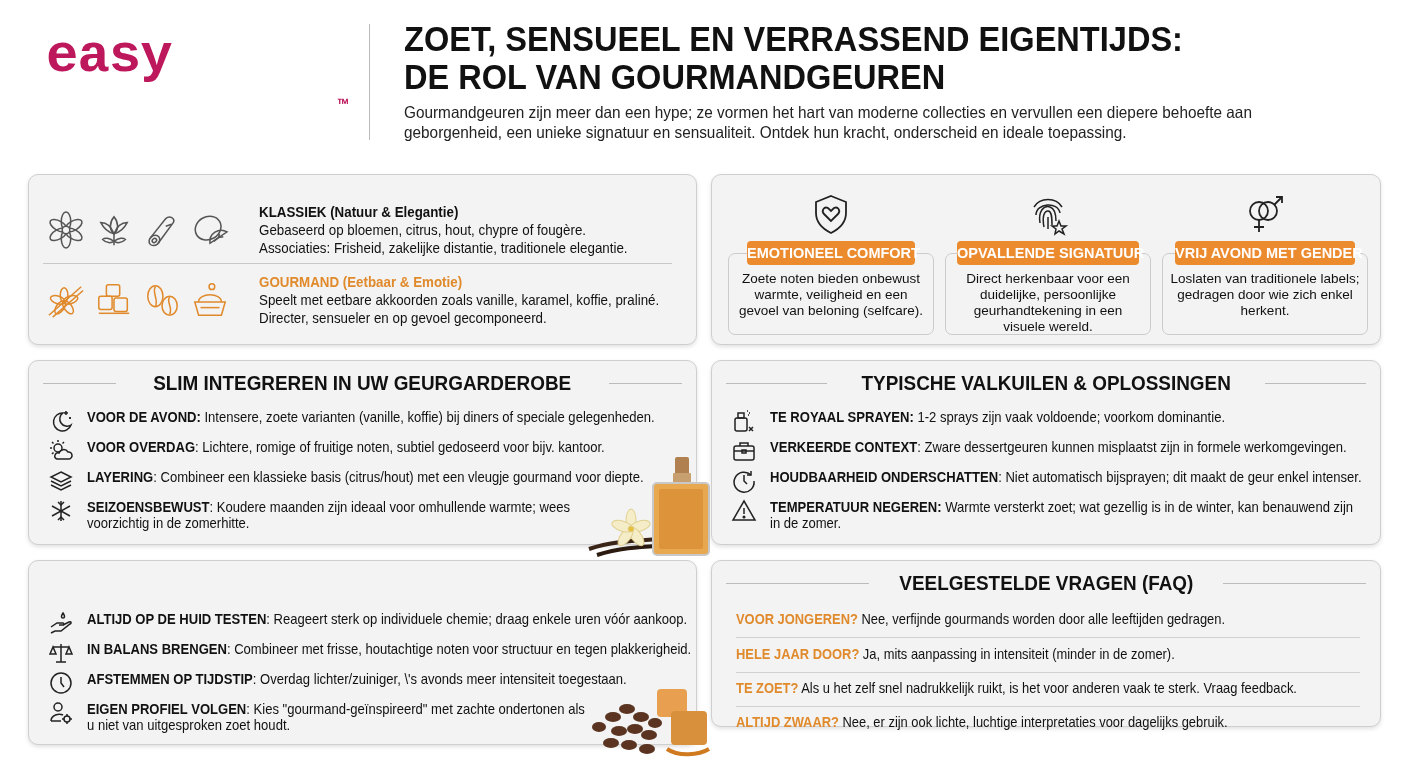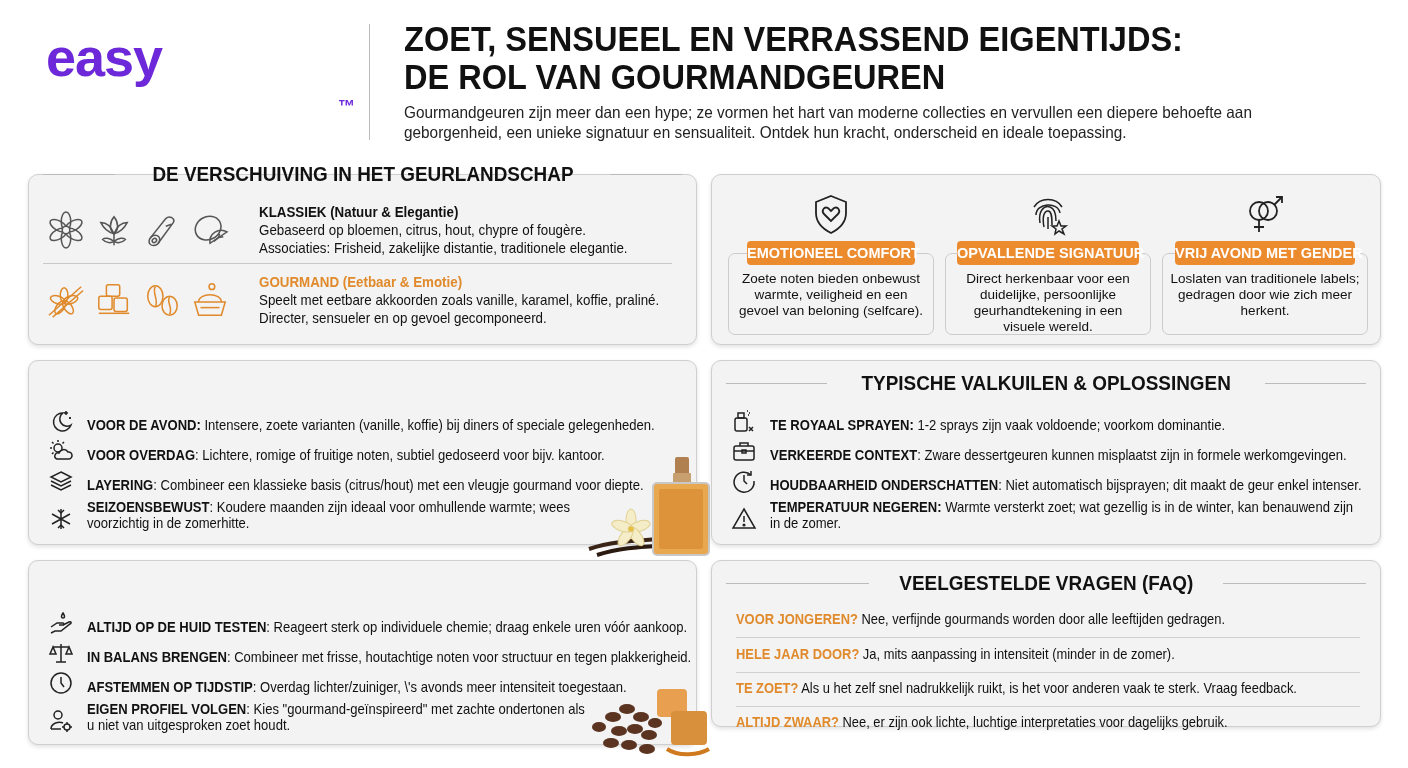--- a/index.html
+++ b/index.html
@@ -1,18 +1,18 @@
 <!DOCTYPE html>
 <html><head>
 <meta charset="utf-8">
 <style>
 *{box-sizing:border-box;margin:0;padding:0}
 html,body{width:1408px;height:768px;background:#fff;overflow:hidden}
 body{font-family:"Liberation Sans",sans-serif;color:#111;position:relative}
-.logo{position:absolute;left:46px;top:34px;width:300px;font-family:Liberation Sans, sans-serif;font-weight:bold;font-size:54px;line-height:46px;letter-spacing:-1px;color:#6d28d9}
+.logo{position:absolute;left:46px;top:34px;width:300px;font-family:Liberation Mono, monospace;font-weight:bold;font-size:54px;line-height:46px;letter-spacing:-1px;color:#be185d}
 .logo .tm{font-size:17px;position:absolute;left:292px;top:50px;letter-spacing:0}
 .vsep{position:absolute;left:369px;top:24px;width:1px;height:116px;background:#bbb}
 .title{position:absolute;left:404px;top:20px;font-weight:bold;font-size:35px;line-height:38px;color:#111;transform:scaleX(0.93);transform-origin:left top;white-space:nowrap}
 .intro{position:absolute;left:404px;top:102px;width:1000px;font-size:16.5px;line-height:20px;color:#222;transform:scaleX(0.93);transform-origin:left top}
 .panel{position:absolute;background:#f3f3f3;border:1.5px solid #cfcfcf;border-radius:10px;box-shadow:0 2px 4px rgba(0,0,0,0.12)}
 .ptitle{position:absolute;left:0;right:0;top:-13px;display:flex;align-items:center;justify-content:center}
 .ptitle .ln{flex:1;height:1px;background:#bbb;margin:0 14px}
 .ptitle .txt{font-weight:bold;font-size:21px;color:#111;white-space:nowrap;background:transparent;transform:scaleX(0.9)}
 .ptitle .txt .thin{font-weight:normal}
 
@@ -22,21 +22,21 @@
 .p1-text .h{font-weight:bold}
 .orange{color:#e08a2c}
 .divider{position:absolute;left:14px;right:24px;height:1px;background:#c8c8c8}
 
 .driver{position:absolute;width:206px;text-align:center}
 .driver .ic{height:44px;display:flex;justify-content:center}
 .driver .badge{position:relative;z-index:2;margin:4px auto 0;width:168px;height:24px;background:#ec8a2e;color:#fff;font-weight:bold;font-size:14.5px;line-height:24px;border-radius:4px;white-space:nowrap}
 .driver .box{margin-top:-12px;border:1.5px solid #ccc;border-radius:7px;height:82px;padding:17px 6px 0;font-size:13.5px;line-height:16px;color:#111;background:#f3f3f3}
 
 .list{position:absolute;left:16px;right:10px}
-.li{position:absolute;left:0;right:12px;display:flex;align-items:flex-end}
+.li{position:absolute;left:0;right:12px;display:flex;align-items:flex-start}
 .li .ic{width:32px;flex:none;display:flex;justify-content:center}
 .li .ic svg{width:24px;height:24px}
 .li .t{font-size:14.5px;line-height:16px;margin-left:10px;transform:scaleX(0.9);transform-origin:left top;white-space:nowrap}
 .li .t b{font-weight:bold}
 .faq{position:absolute;left:24px;right:20px}
 .faq .row{position:absolute;left:0;right:0;font-size:15px;line-height:18px;transform-origin:left top;white-space:nowrap}
 .faq .row .q{color:#e08a2c;font-weight:bold}
 .faq .sep{position:absolute;left:0;right:0;height:1px;background:#d0d0d0}
 svg{overflow:visible}
 </style>
@@ -48,25 +48,20 @@
   <span class="tm">™</span>
 </div>
 <div class="vsep"></div>
 <div class="title">
   <div>ZOET, SENSUEEL EN VERRASSEND EIGENTIJDS:</div>
   <div>DE ROL VAN GOURMANDGEUREN</div>
 </div>
 <div class="intro">Gourmandgeuren zijn meer dan een hype; ze vormen het hart van moderne collecties en vervullen een diepere behoefte aan geborgenheid, een unieke signatuur en sensualiteit. Ontdek hun kracht, onderscheid en ideale toepassing.</div>
 
 <div class="panel" style="left:28px;top:174px;width:669px;height:171px">
-  <div class="ptitle">
-    <span class="ln"></span>
-    <span class="txt">DE VERSCHUIVING IN HET GEURLANDSCHAP</span>
-    <span class="ln"></span>
-  </div>
   <div class="p1-icons" style="top:36px">
     <svg viewBox="0 0 40 40" fill="none" stroke="#555" stroke-width="1.6">
         <g transform="translate(20 20)">
           <ellipse rx="5" ry="10" cy="-9"></ellipse>
           <ellipse rx="5" ry="10" cy="-9" transform="rotate(60)"></ellipse>
           <ellipse rx="5" ry="10" cy="-9" transform="rotate(120)"></ellipse>
           <ellipse rx="5" ry="10" cy="-9" transform="rotate(180)"></ellipse>
           <ellipse rx="5" ry="10" cy="-9" transform="rotate(240)"></ellipse>
           <ellipse rx="5" ry="10" cy="-9" transform="rotate(300)"></ellipse>
           <circle r="4" fill="#f3f3f3"></circle>
@@ -163,25 +158,30 @@
   <div class="driver" style="left:450px;top:18px">
     <div class="ic">
         <svg width="40" height="42" viewBox="0 0 40 42" fill="none" stroke="#222" stroke-width="1.8">
           <circle cx="14" cy="18" r="9"></circle>
           <path d="M14 27 V39 M9 34 H19"></path>
           <circle cx="23" cy="18" r="9"></circle>
           <path d="M29 12 L37 4 M31 4 H37 V10"></path>
         </svg>
       </div>
     <div class="badge" style="width:180px">VRIJ AVOND MET GENDER</div>
-    <div class="box">Loslaten van traditionele labels; gedragen door wie zich meer herkent.</div>
+    <div class="box">Loslaten van traditionele labels; gedragen door wie zich enkel herkent.</div>
   </div>
 </div>
 
 <div class="panel" style="left:28px;top:360px;width:669px;height:185px">
+  <div class="ptitle" style="top:10px">
+    <span class="ln"></span>
+    <span class="txt">SLIM INTEGREREN IN UW GEURGARDEROBE</span>
+    <span class="ln"></span>
+  </div>
   <div class="list">
     <div class="li" style="top:48px">
       <span class="ic">
           <svg viewBox="0 0 24 24" fill="none" stroke="#222" stroke-width="1.5">
             <path d="M14 4 A9 9 0 1 0 22 16 A7 7 0 0 1 14 4Z"></path>
             <path d="M17 2 V6 M15 4 H19 M21 8 V10 M20 9 H22"></path>
           </svg>
         </span>
       <span class="t"><b>VOOR DE AVOND:</b><span> Intensere, zoete varianten (vanille, koffie) bij diners of speciale gelegenheden.</span></span>
     </div>

